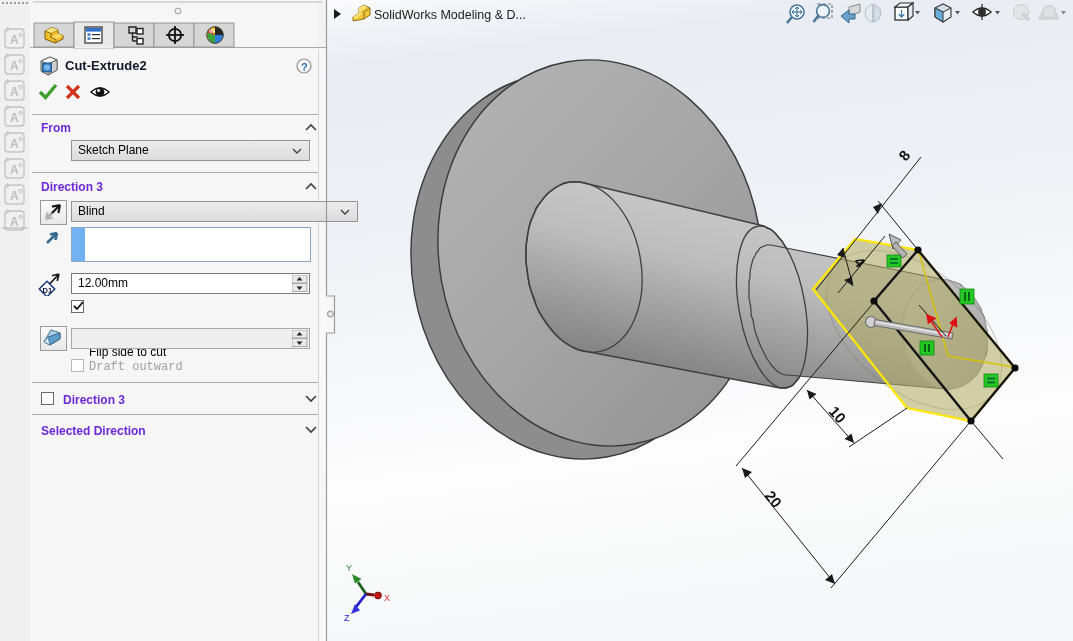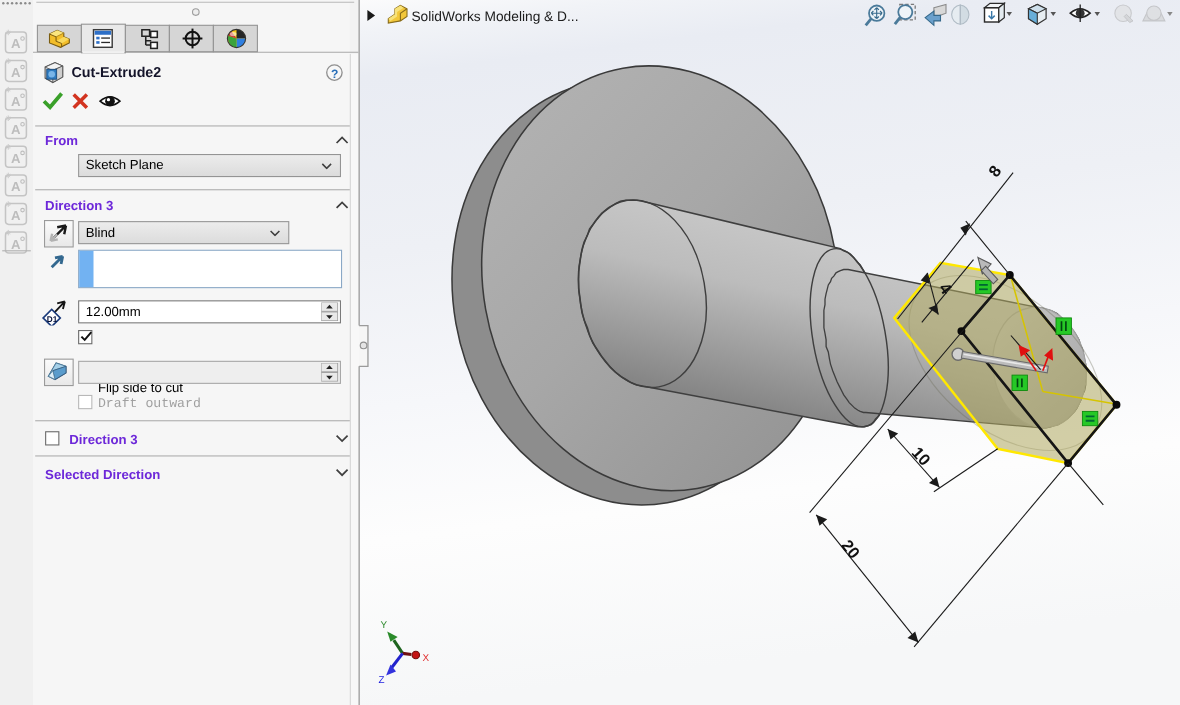--- a/index.html
+++ b/index.html
@@ -154,21 +154,21 @@
 <div class="hdr abs" style="left:41px;top:180px">Direction 3</div>
 <svg class="abs chev" style="left:305px;top:182px" viewBox="0 0 12 8">
     <path d="M1 7 L6 2 L11 7" fill="none" stroke="#404040" stroke-width="1.6"></path>
   </svg>
 
 <div class="btn abs" style="left:40px;top:200px;"></div>
 <svg class="abs" style="left:40px;top:200px" width="27" height="25" viewBox="0 0 27 25">
   <path d="M9 16 L20 5 M20 5 l-8 1.6 M20 5 l-1.6 8" stroke="#1a1a1a" stroke-width="2.2" fill="none"></path>
   <path d="M12 13 l-6 6 M6 19 l6.5 -1.4 M6 19 l1.4 -6.5" stroke="#b2b2b2" stroke-width="2.2" fill="none"></path>
 </svg>
-<div class="drop abs" style="left:71px;top:201px;width:192px;">Blind
+<div class="drop abs" style="left:71px;top:201px;width:287px;">Blind
   <svg class="dropchev" viewBox="0 0 10 6">
       <path d="M1 1 L5 5 L9 1" fill="none" stroke="#404040" stroke-width="1.4"></path>
     </svg>
 </div>
 <svg class="abs" style="left:44px;top:228px" width="18" height="18" viewBox="0 0 18 18">
   <path d="M3 15 L13 5 M13 5 l-7 1.5 M13 5 l-1.5 7" stroke="#33688f" stroke-width="2.6" fill="none"></path>
 </svg>
 <div class="abs" style="left:71px;top:227px;width:240px;height:35px;background:#fff;border:1px solid #8aa8c6;box-sizing:border-box;">
   <div style="position:absolute;left:0;top:0;width:13px;height:33px;background:#72b2f2;"></div>
 </div>

